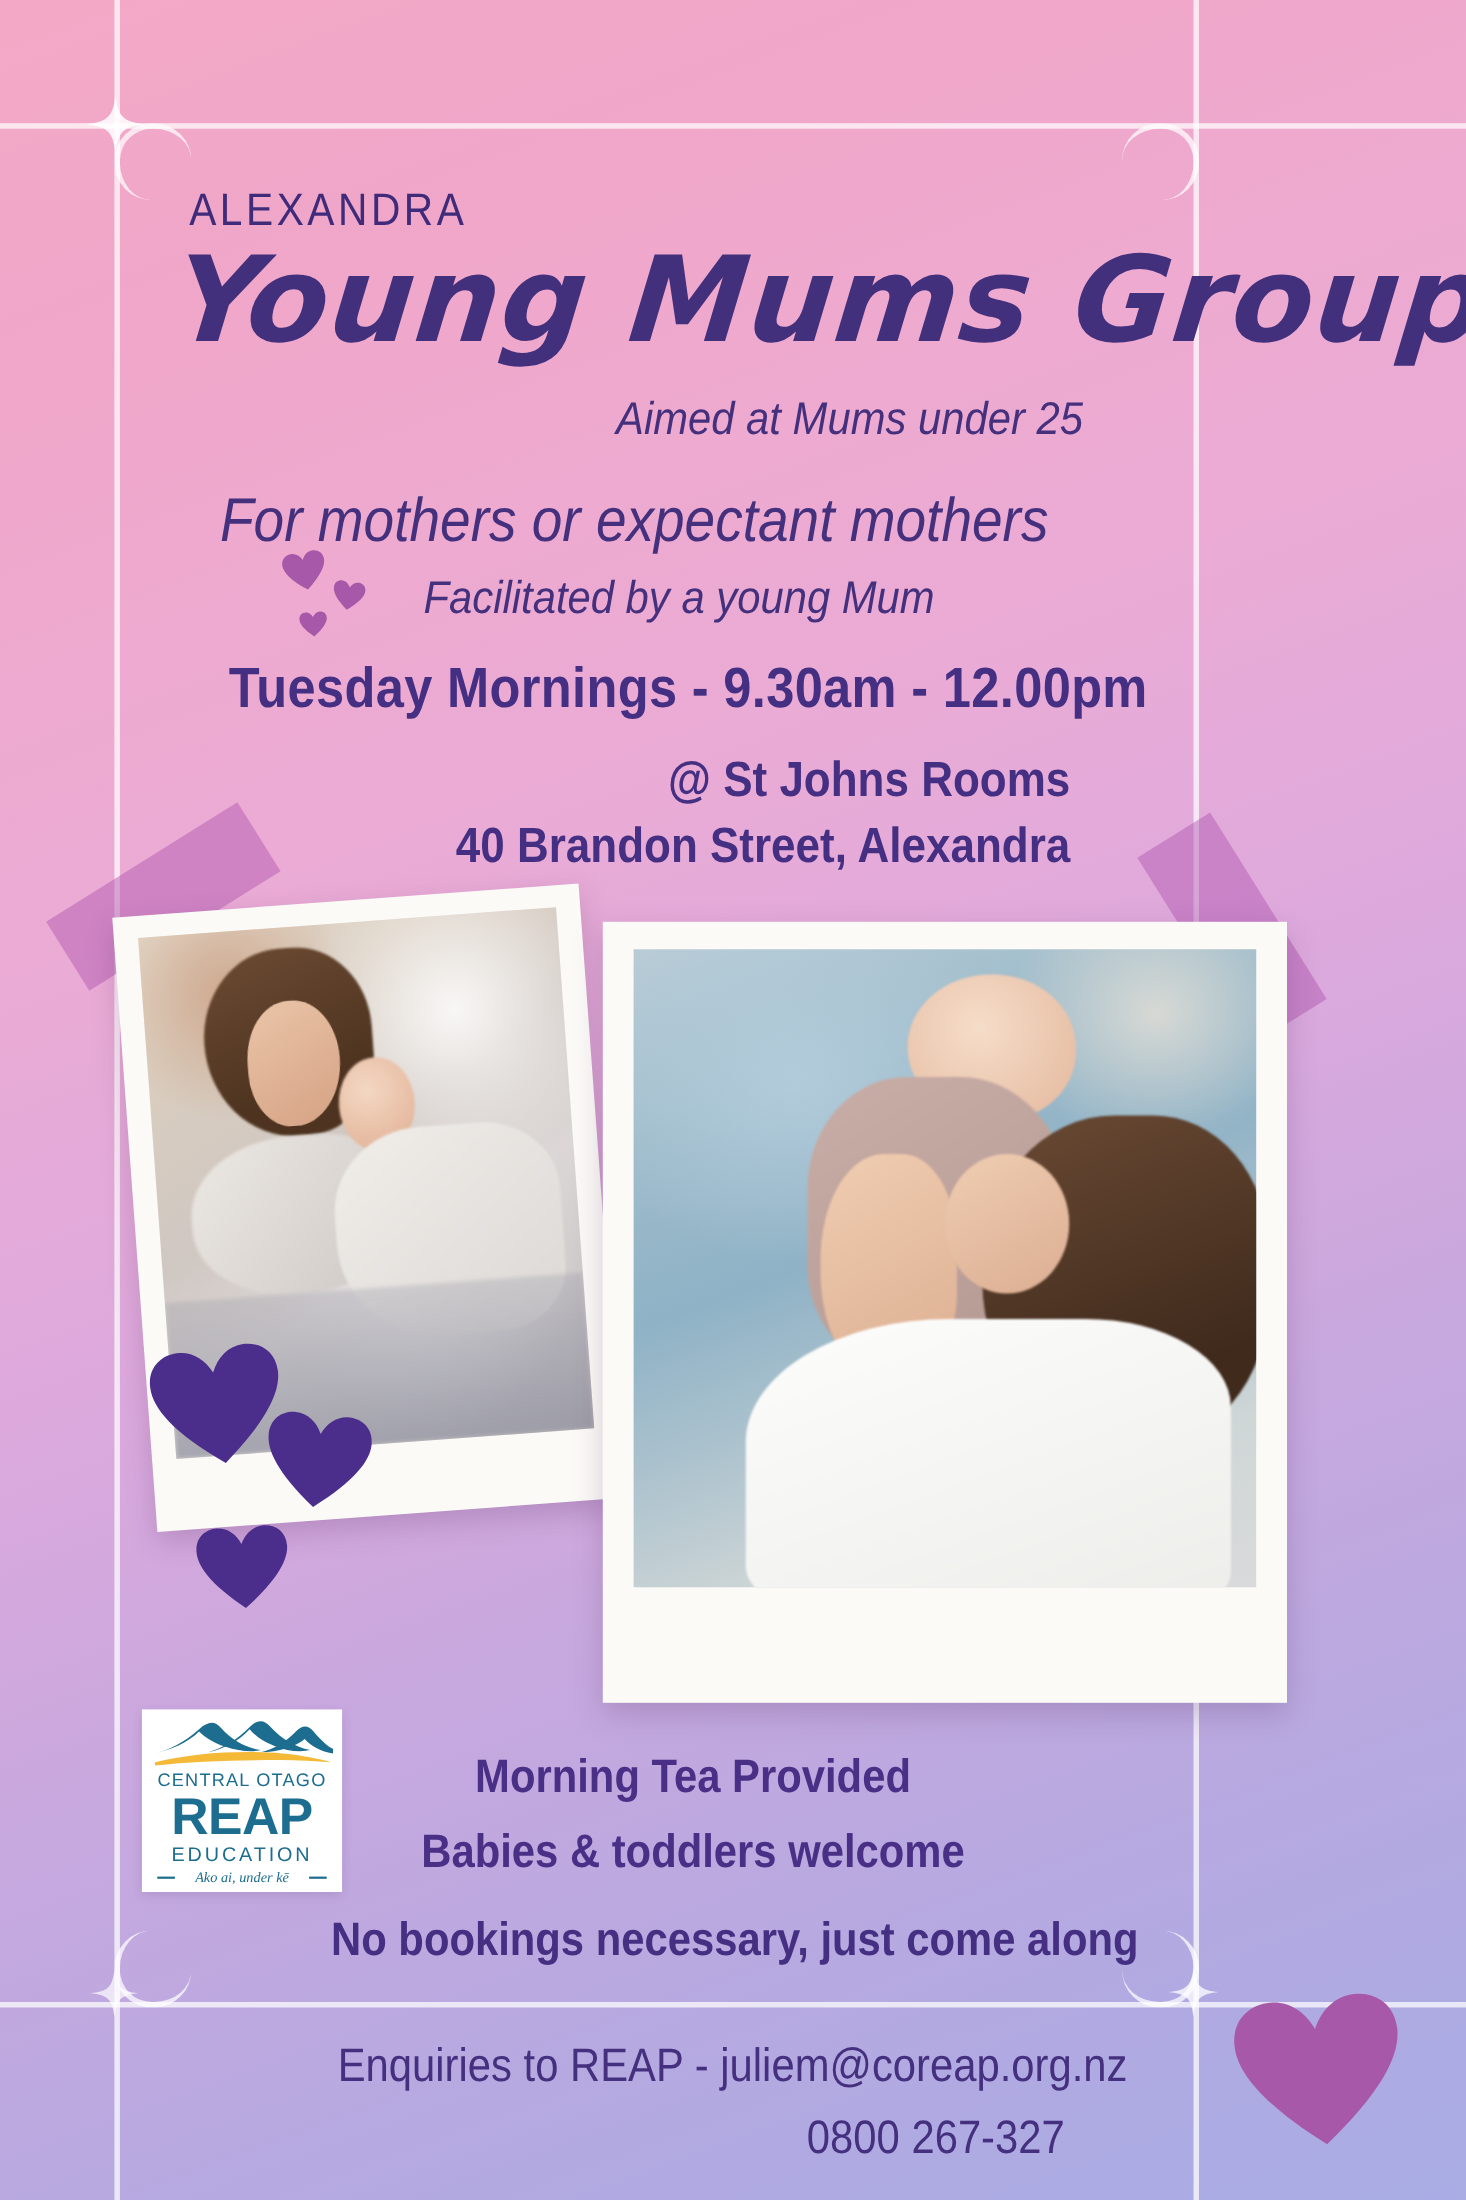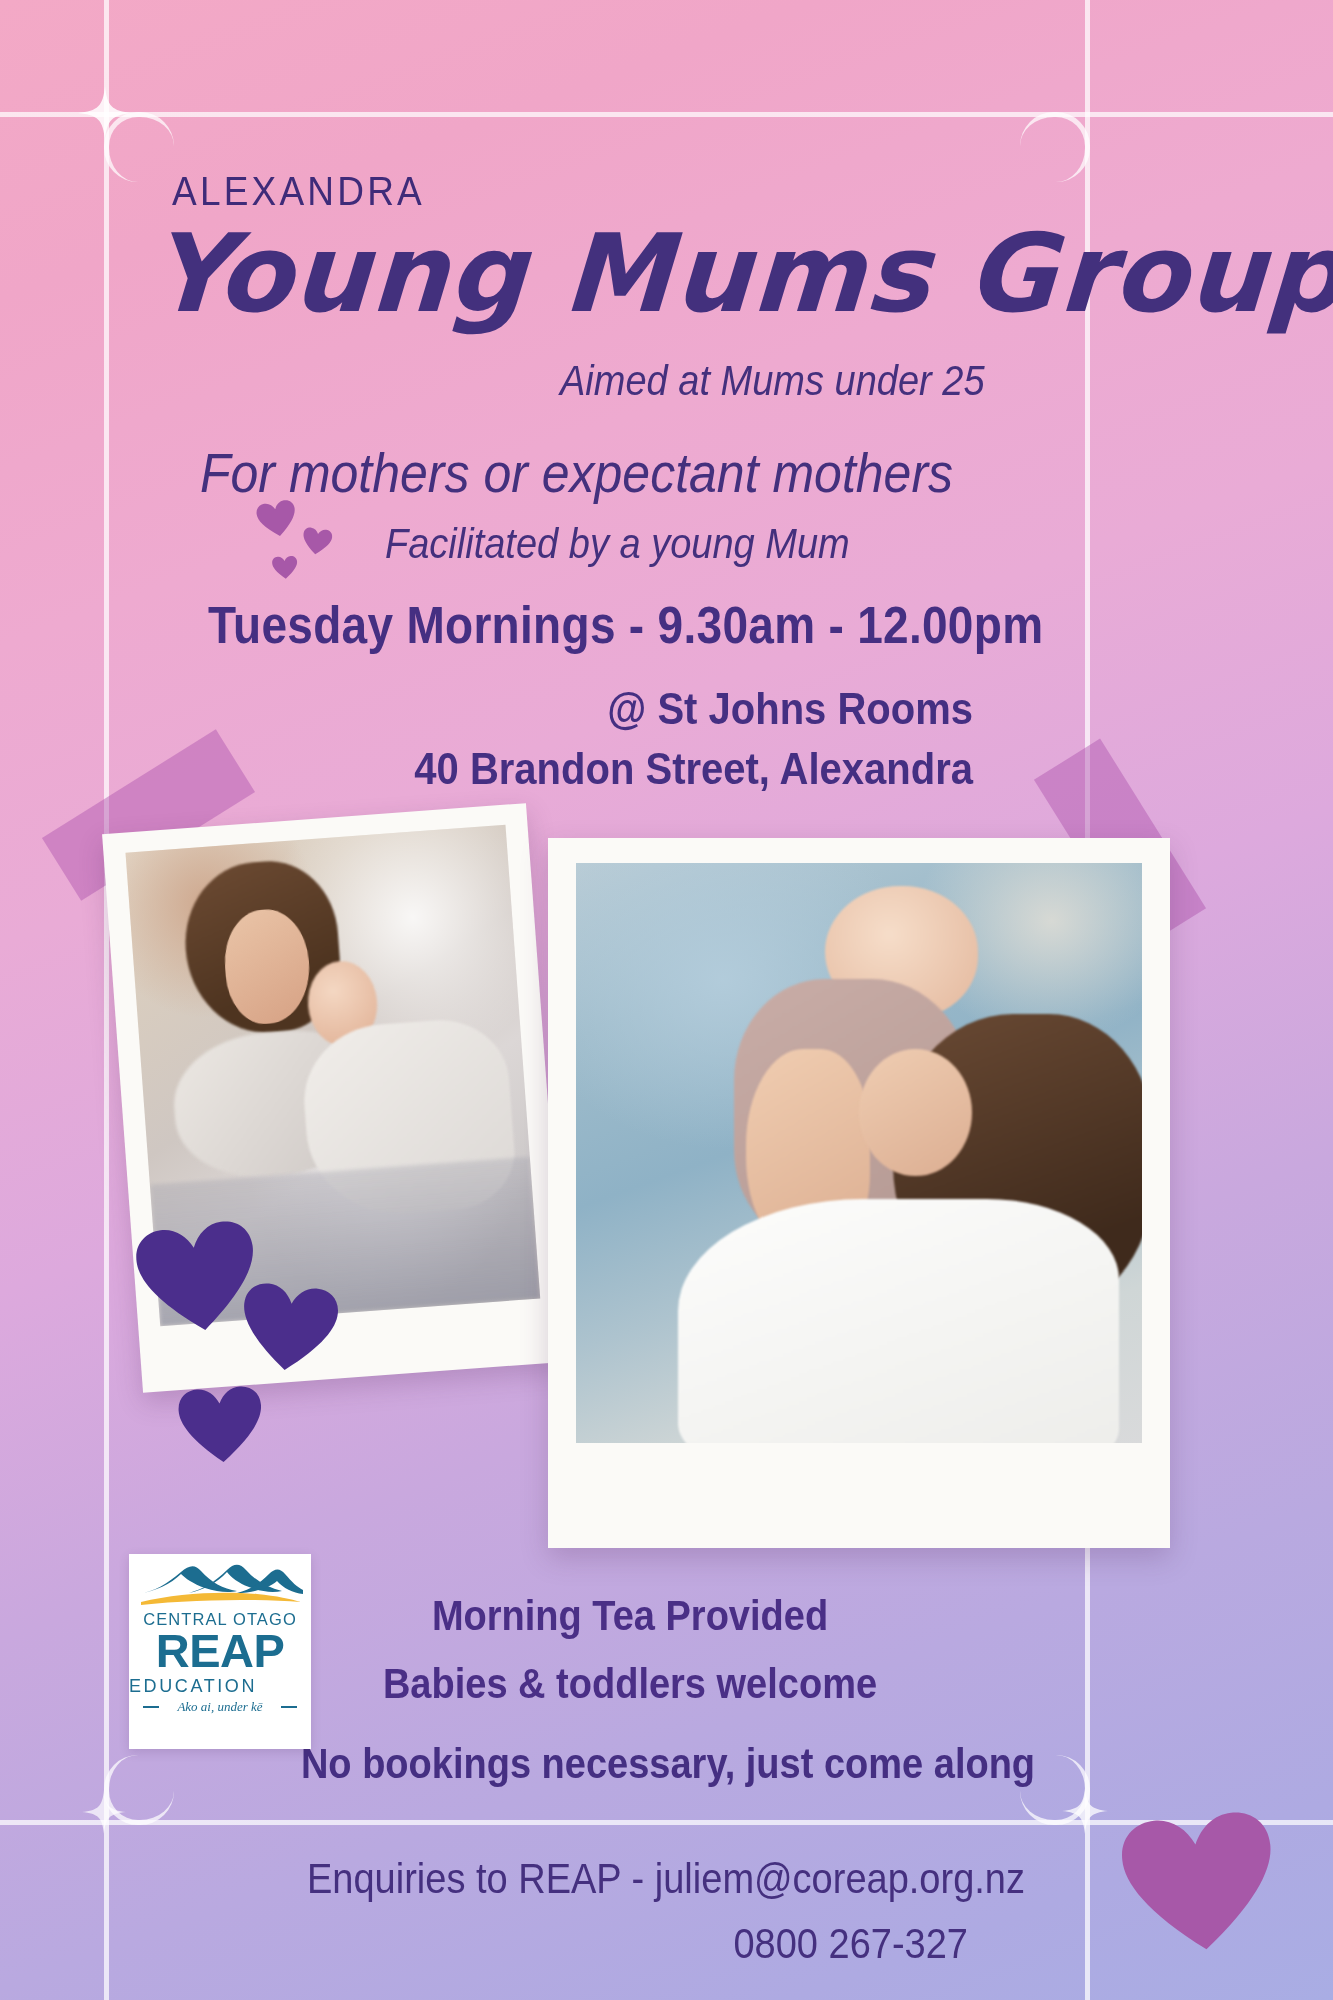--- a/index.html
+++ b/index.html
@@ -291,21 +291,21 @@
   
   .big-heart { position: absolute; }
   .big-heart svg { display: block; width: 100%; height: 100%; }
 
   
   #reap-logo {
     position: absolute;
     left: 129px;
     top: 1554px;
     width: 182px;
-    height: 195px;
+    height: 166px;
     background: #ffffff;
     box-shadow: 0 3px 10px rgba(70,40,90,0.16);
     overflow: hidden;
   }
   .logo-mountains { position: absolute; left: 8px; top: 6px; width: 166px; height: 48px; }
   .logo-central {
     position: absolute; left: 0; top: 56px; width: 182px;
     text-align: center;
     font-size: 16.5px;
     letter-spacing: 1.1px;
@@ -316,20 +316,21 @@
     position: absolute; left: 0; top: 73px; width: 182px;
     text-align: center;
     font-size: 47px;
     font-weight: 700;
     letter-spacing: -0.5px;
     color: #1c6d90;
     line-height: 1;
   }
   .logo-education {
     position: absolute; left: 0; top: 122px; width: 182px;
+    text-align: center;
     font-size: 18px;
     letter-spacing: 2.6px;
     color: #1c6d90;
     font-weight: 400;
   }
   .logo-tagline {
     position: absolute; left: 0; top: 145px; width: 182px;
     text-align: center;
     font-family: "Liberation Serif", serif;
     font-style: italic;

